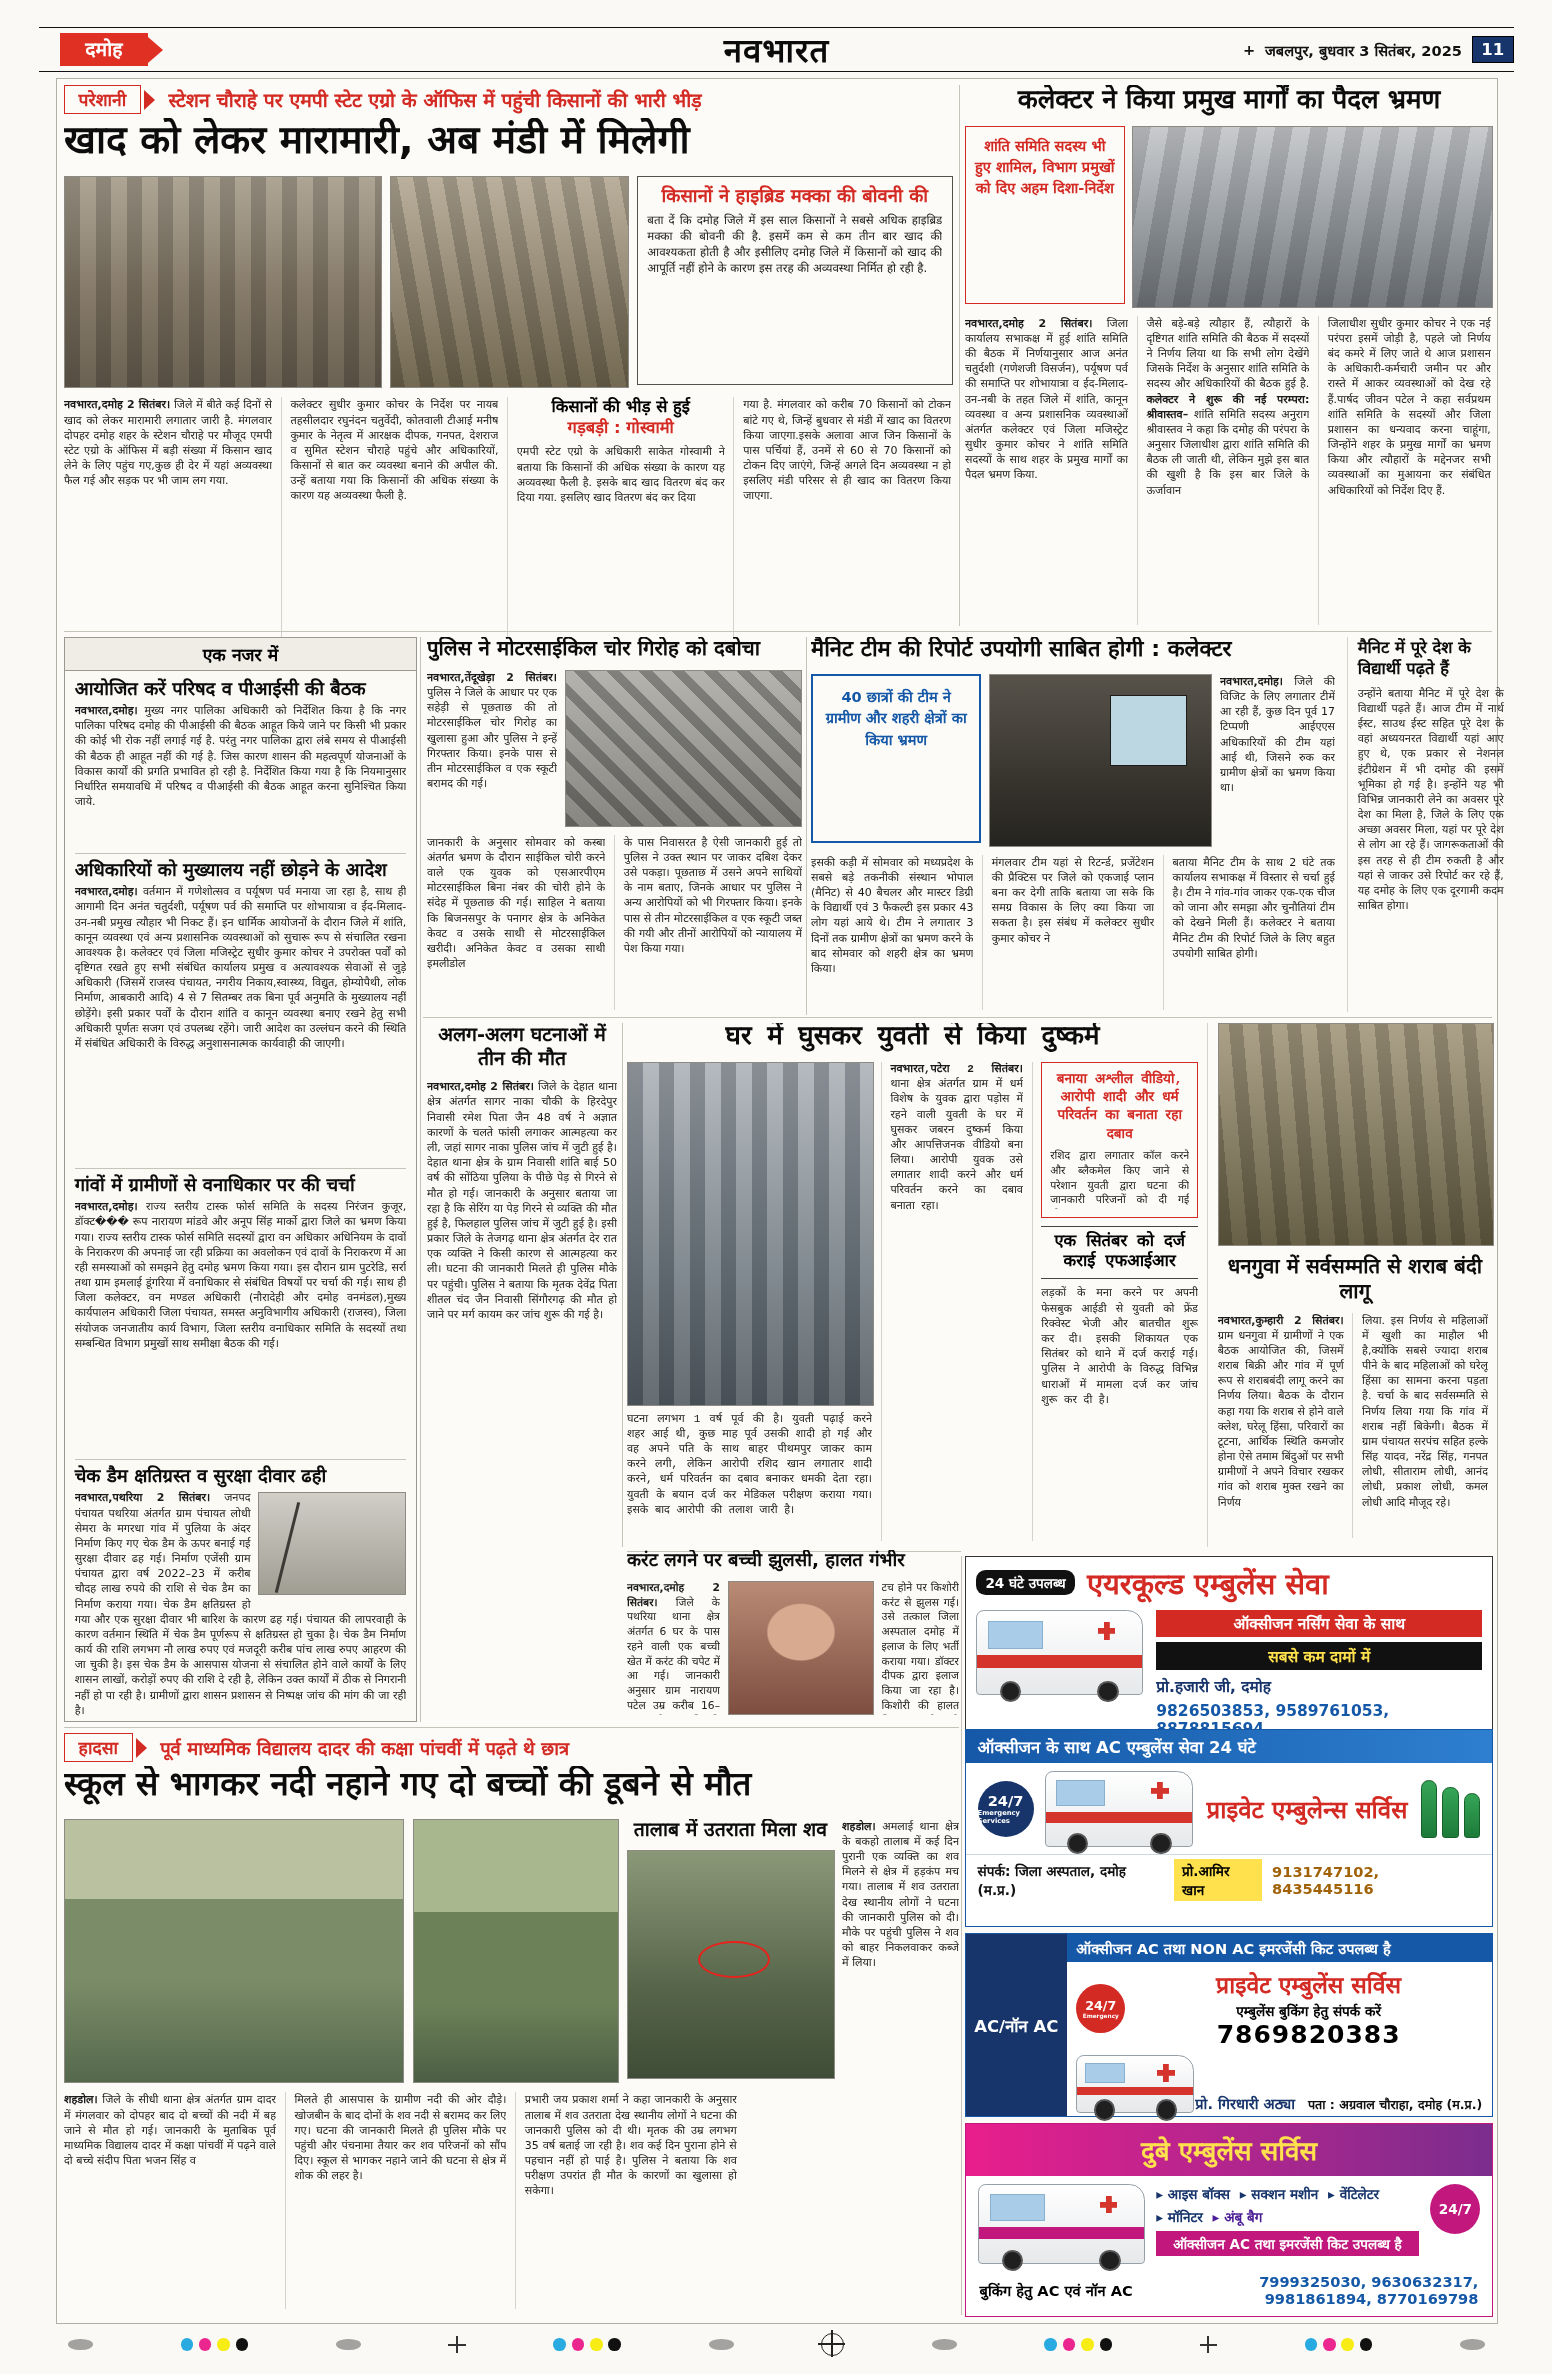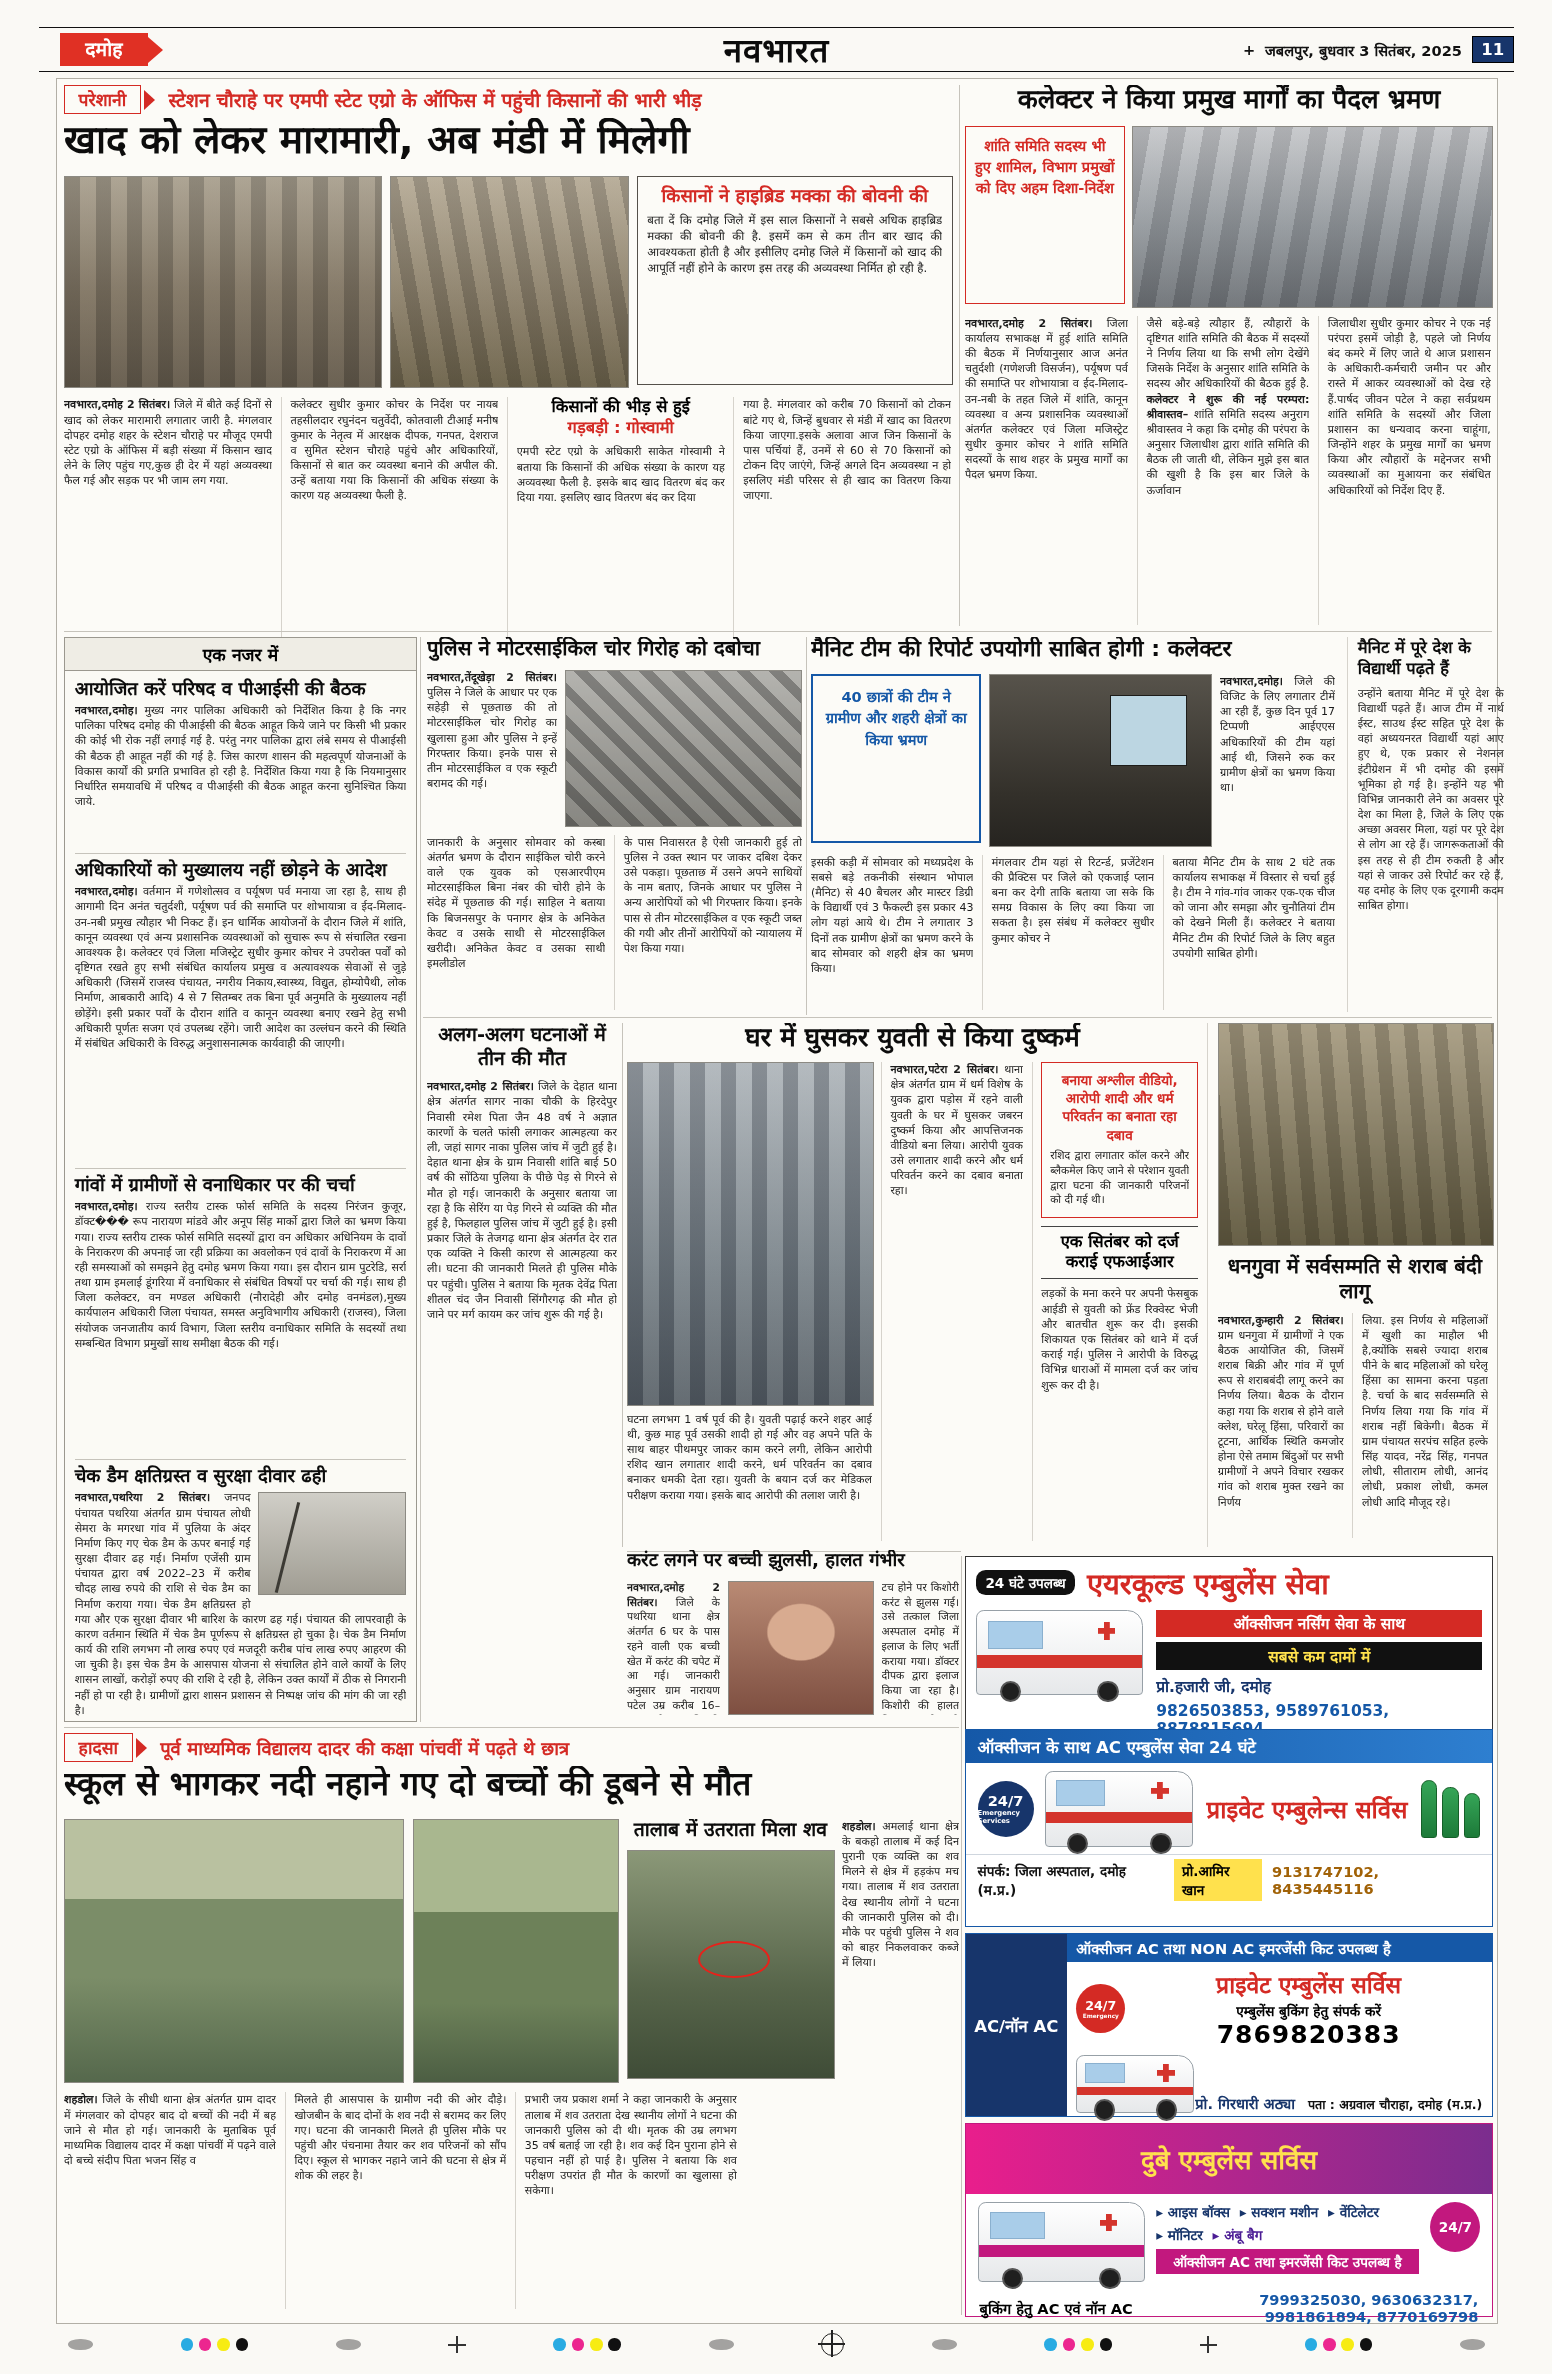--- a/index.html
+++ b/index.html
@@ -229,21 +229,21 @@
 <div class="hline" style="top:1017px;left:423px;width:1069px;"></div>
 
 <div class="abs" style="left:427px;top:1023px;width:190px;height:524px;">
   <div class="hl center" style="font-size:19.4px;line-height:1.25;">अलग-अलग घटनाओं में तीन की मौत</div>
   <div class="jt" style="margin-top:7.8px;height:464px;">
     <b>नवभारत,दमोह 2 सितंबर।</b>
     <span>जिले के देहात थाना क्षेत्र अंतर्गत सागर नाका चौकी के हिरदेपुर निवासी रमेश पिता जैन 48 वर्ष ने अज्ञात कारणों के चलते फांसी लगाकर आत्महत्या कर ली, जहां सागर नाका पुलिस जांच में जुटी हुई है। देहात थाना क्षेत्र के ग्राम निवासी शांति बाई 50 वर्ष की सोंठिया पुलिया के पीछे पेड़ से गिरने से मौत हो गई। जानकारी के अनुसार बताया जा रहा है कि सेरिंग या पेड़ गिरने से व्यक्ति की मौत हुई है, फिलहाल पुलिस जांच में जुटी हुई है। इसी प्रकार जिले के तेजगढ़ थाना क्षेत्र अंतर्गत देर रात एक व्यक्ति ने किसी कारण से आत्महत्या कर ली। घटना की जानकारी मिलते ही पुलिस मौके पर पहुंची। पुलिस ने बताया कि मृतक देवेंद्र पिता शीतल चंद जैन निवासी सिंगौरगढ़ की मौत हो जाने पर मर्ग कायम कर जांच शुरू की गई है।</span>
   </div>
 </div>
 
-<div class="abs" style="left:627px;top:1023px;width:571px;height:524px;">
+<div class="abs" style="left:627px;top:1023px;width:571px;height:524px;font-family:Liberation Mono, monospace;">
   <div class="hl center" style="font-size:26px;height:39px;overflow:hidden;">घर में घुसकर युवती से किया दुष्कर्म</div>
   <div style="display:flex;gap:8.7px;height:479px;">
     <div style="width:245px;">
       <div class="photo ph-policegrp" style="width:245px;height:342px;"></div>
       <div class="jt" style="margin-top:5.8px;height:126px;">घटना लगभग 1 वर्ष पूर्व की है। युवती पढ़ाई करने शहर आई थी, कुछ माह पूर्व उसकी शादी हो गई और वह अपने पति के साथ बाहर पीथमपुर जाकर काम करने लगी, लेकिन आरोपी रशिद खान लगातार शादी करने, धर्म परिवर्तन का दबाव बनाकर धमकी देता रहा। युवती के बयान दर्ज कर मेडिकल परीक्षण कराया गया। इसके बाद आरोपी की तलाश जारी है।</div>
     </div>
     <div class="jt" style="width:138px;border-left:1px solid #d6d3cc;padding-left:8.7px;">
       <b>नवभारत,पटेरा 2 सितंबर।</b>
       <span>थाना क्षेत्र अंतर्गत ग्राम में धर्म विशेष के युवक द्वारा पड़ोस में रहने वाली युवती के घर में घुसकर जबरन दुष्कर्म किया और आपत्तिजनक वीडियो बना लिया। आरोपी युवक उसे लगातार शादी करने और धर्म परिवर्तन करने का दबाव बनाता रहा।</span>
     </div>
@@ -398,21 +398,21 @@
       </div>
       <div style="text-align:right;">
         <span style="font-weight:800;font-size:14.6px;color:#17356b;">प्रो. गिरधारी अठ्या</span>
         <span style="font-weight:700;font-size:12.6px;color:#111;margin-left:7.8px;">पता : अग्रवाल चौराहा, दमोह (म.प्र.)</span>
       </div>
     </div>
   </div>
 </div>
 
 <div class="abs" style="left:965px;top:2123px;width:528px;height:194px;border:1.9px solid #c2187e;background:#fff;box-sizing:border-box;">
-  <div style="background:linear-gradient(90deg,#e91e8c,#7b2d8e);color:#ffe14d;font-weight:900;font-size:26px;text-align:center;padding:17px 0;">दुबे एम्बुलेंस सर्विस</div>
+  <div style="background:linear-gradient(90deg,#e91e8c,#7b2d8e);color:#ffe14d;font-weight:900;font-size:26px;text-align:center;padding:8px 0;">दुबे एम्बुलेंस सर्विस</div>
   <div style="display:flex;gap:11.6px;padding:7.8px 11.6px;">
     <div class="van" style="width:165px;height:78px;">
       <span class="stripe" style="background:#c2187e;"></span>
           <span class="win"></span>
           <span class="cross"></span>
           <span class="w1"></span>
           <span class="w2"></span>
     </div>
     <div style="flex:1;">
       <div style="display:flex;flex-wrap:wrap;gap:3.9px 9.7px;">

